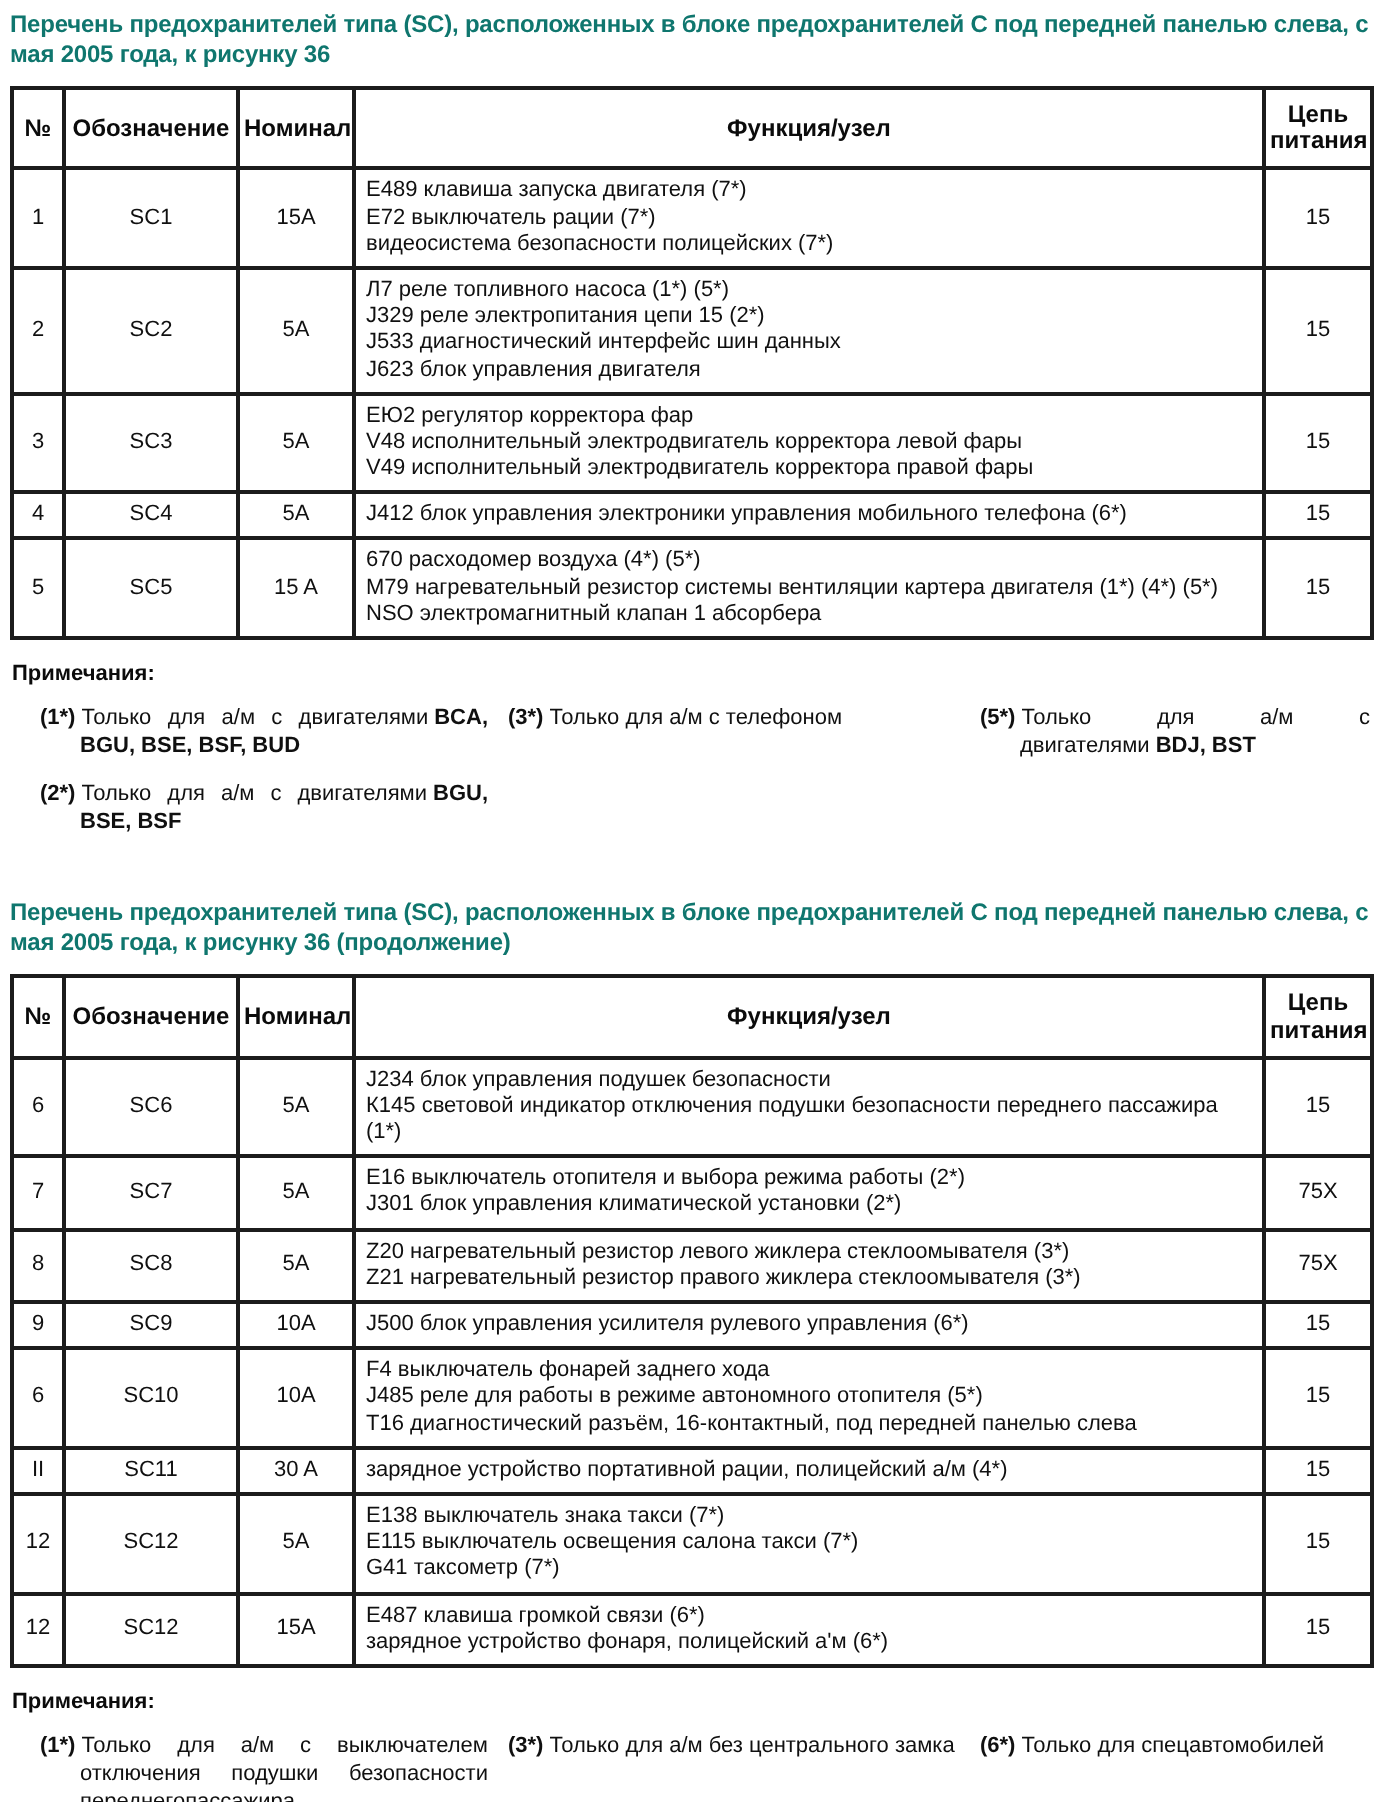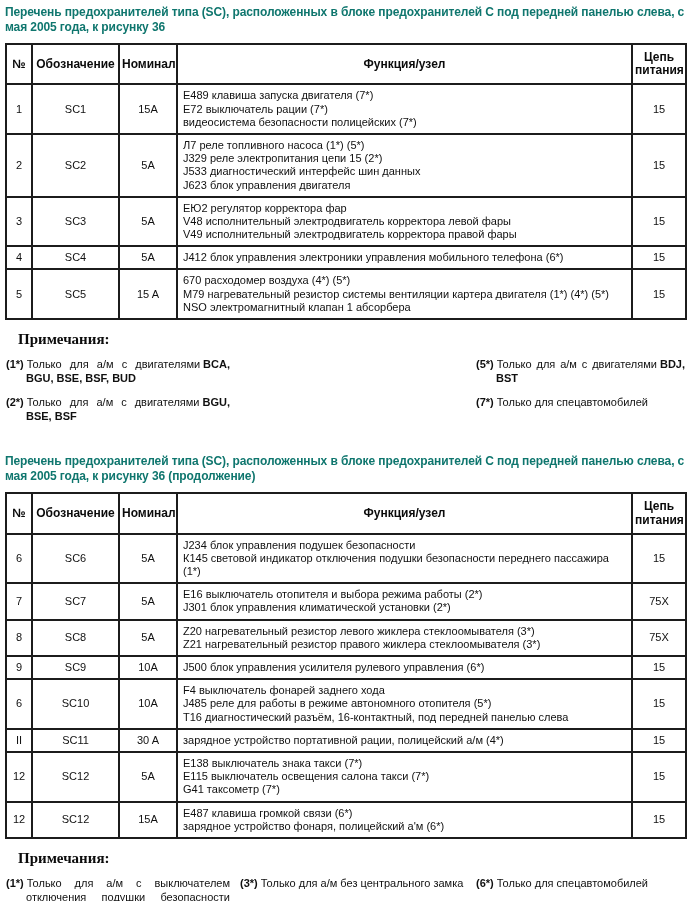--- a/index.html
+++ b/index.html
@@ -20,25 +20,25 @@
   .fuse-table th{
     font-size:12px;font-weight:bold;text-align:center;
     padding:6px 2px;line-height:1.1;color:#0b0b0b;
   }
   .fuse-table td{
     font-size:11px;padding:4px 5px;vertical-align:middle;line-height:1.2;
   }
   td.c-num,td.c-des,td.c-rat,td.c-cir{text-align:center;}
   td.c-fun{white-space:pre-line;}
   .notes-heading{
-    font-weight:bold;font-size:15px;margin:11px 0 9px 13px;color:#0b0b0b;font-family:Liberation Serif, serif;
+    font-weight:bold;font-size:11px;margin:11px 0 9px 1px;color:#0b0b0b;
   }
   .notes-grid{
     display:grid;grid-template-columns:224px 226px 1fr;column-gap:10px;
-    margin-left:1px;
+    margin-left:15px;
   }
   .note{
     margin:0 0 10px 0;font-size:11px;line-height:1.28;
     padding-left:20px;text-indent:-20px;text-align:justify;
   }
   .note .note-marker{margin-right:3px;font-weight:bold;}
   .note .note-codes{font-weight:bold;}
   .note .note-codes:not(:empty){margin-left:3px;}
 </style>
 </head>
@@ -123,27 +123,27 @@
         <div class="notes-col">
               <div>
 
               <p class="note"><b class="note-marker">(1*)</b><span class="note-text">Только для а/м с двигателями</span><b class="note-codes">BCA, BGU, BSE, BSF, BUD</b></p>
               <p class="note"><b class="note-marker">(2*)</b><span class="note-text">Только для а/м с двигателями</span><b class="note-codes">BGU, BSE, BSF</b></p>
             </div>
             </div>
           <div class="notes-col">
               <div>
 
+              <p class="note"><b class="note-marker">(3*)</b><span class="note-text">Только для а/м с телефоном</span><b class="note-codes"></b></p>
             </div>
             </div>
           <div class="notes-col">
               <div>
 
               <p class="note"><b class="note-marker">(5*)</b><span class="note-text">Только для а/м с двигателями</span><b class="note-codes">BDJ, BST</b></p>
-              <p class="note"><b class="note-marker">(7*)</b><span class="note-text">Только для спецавтомобилей</span><b class="note-codes"></b></p>
             </div>
             </div>
         </div>
       </section>
       <section class="fuse-section">
         <h2 class="section-title">Перечень предохранителей типа (SC), расположенных в блоке предохранителей С под передней панелью слева, с мая 2005 года, к рисунку 36 (продолжение)</h2>
 
         <table class="fuse-table">
           <colgroup>
             <col style="width:26px">

